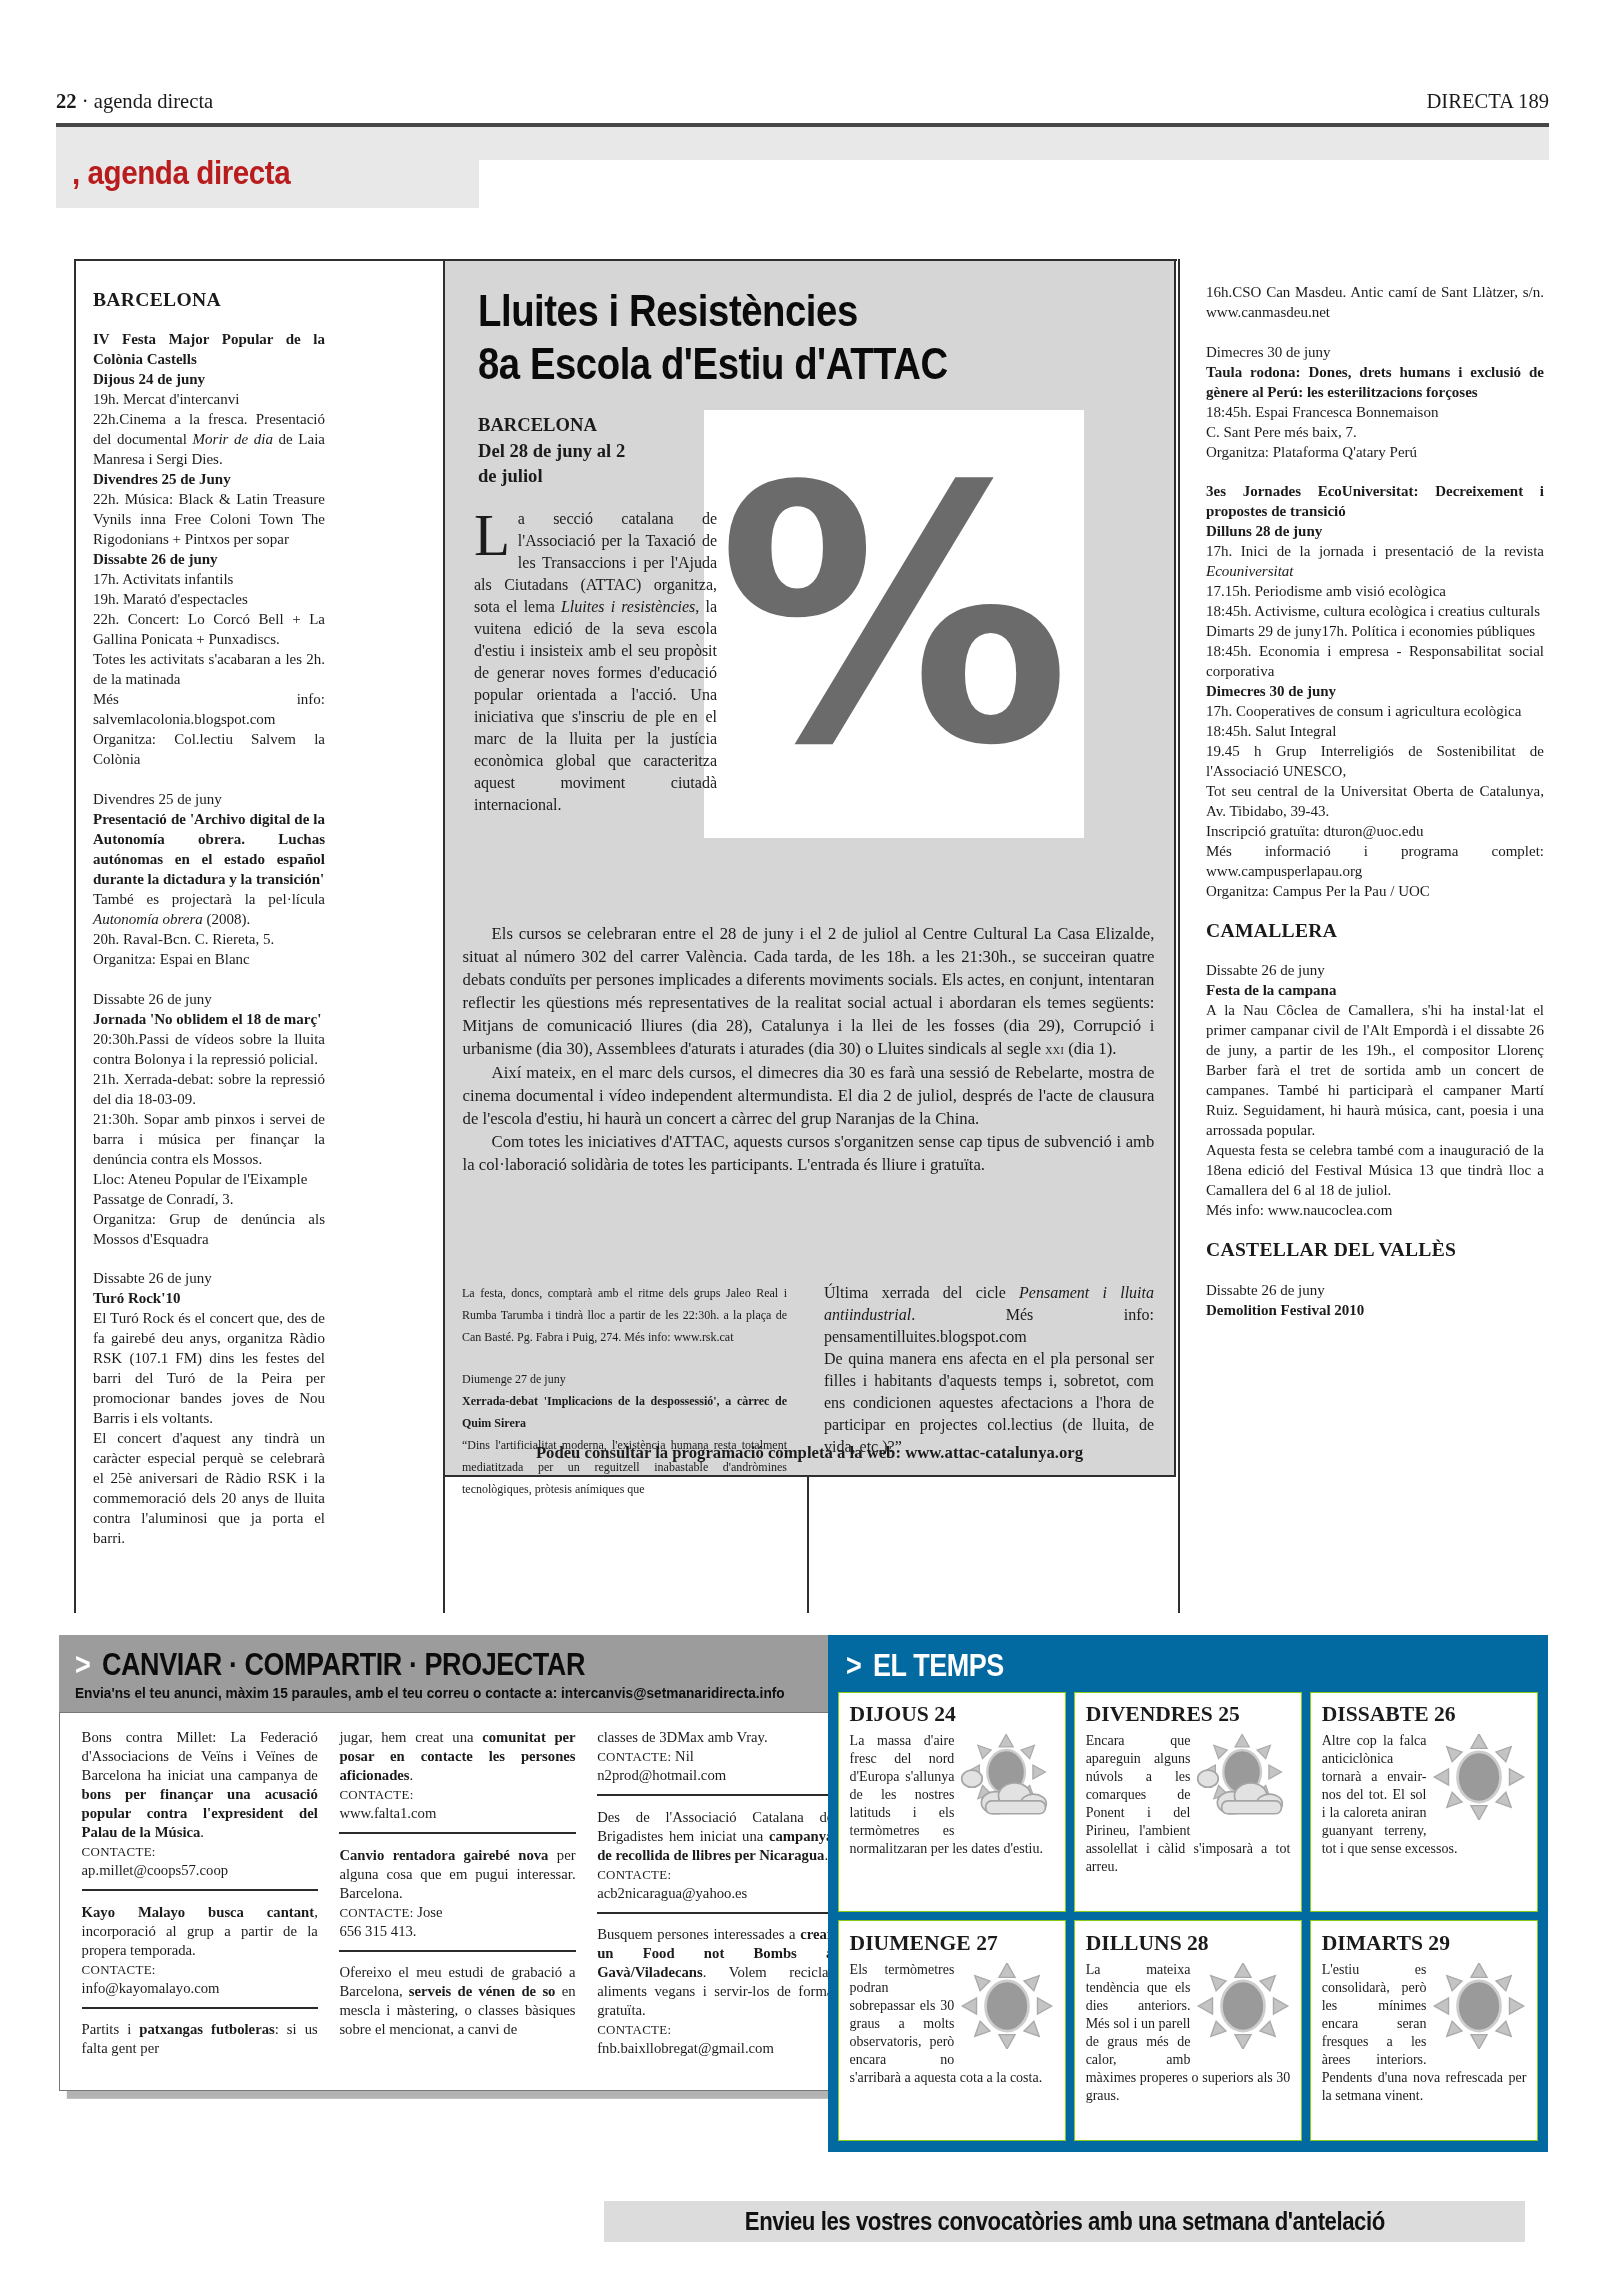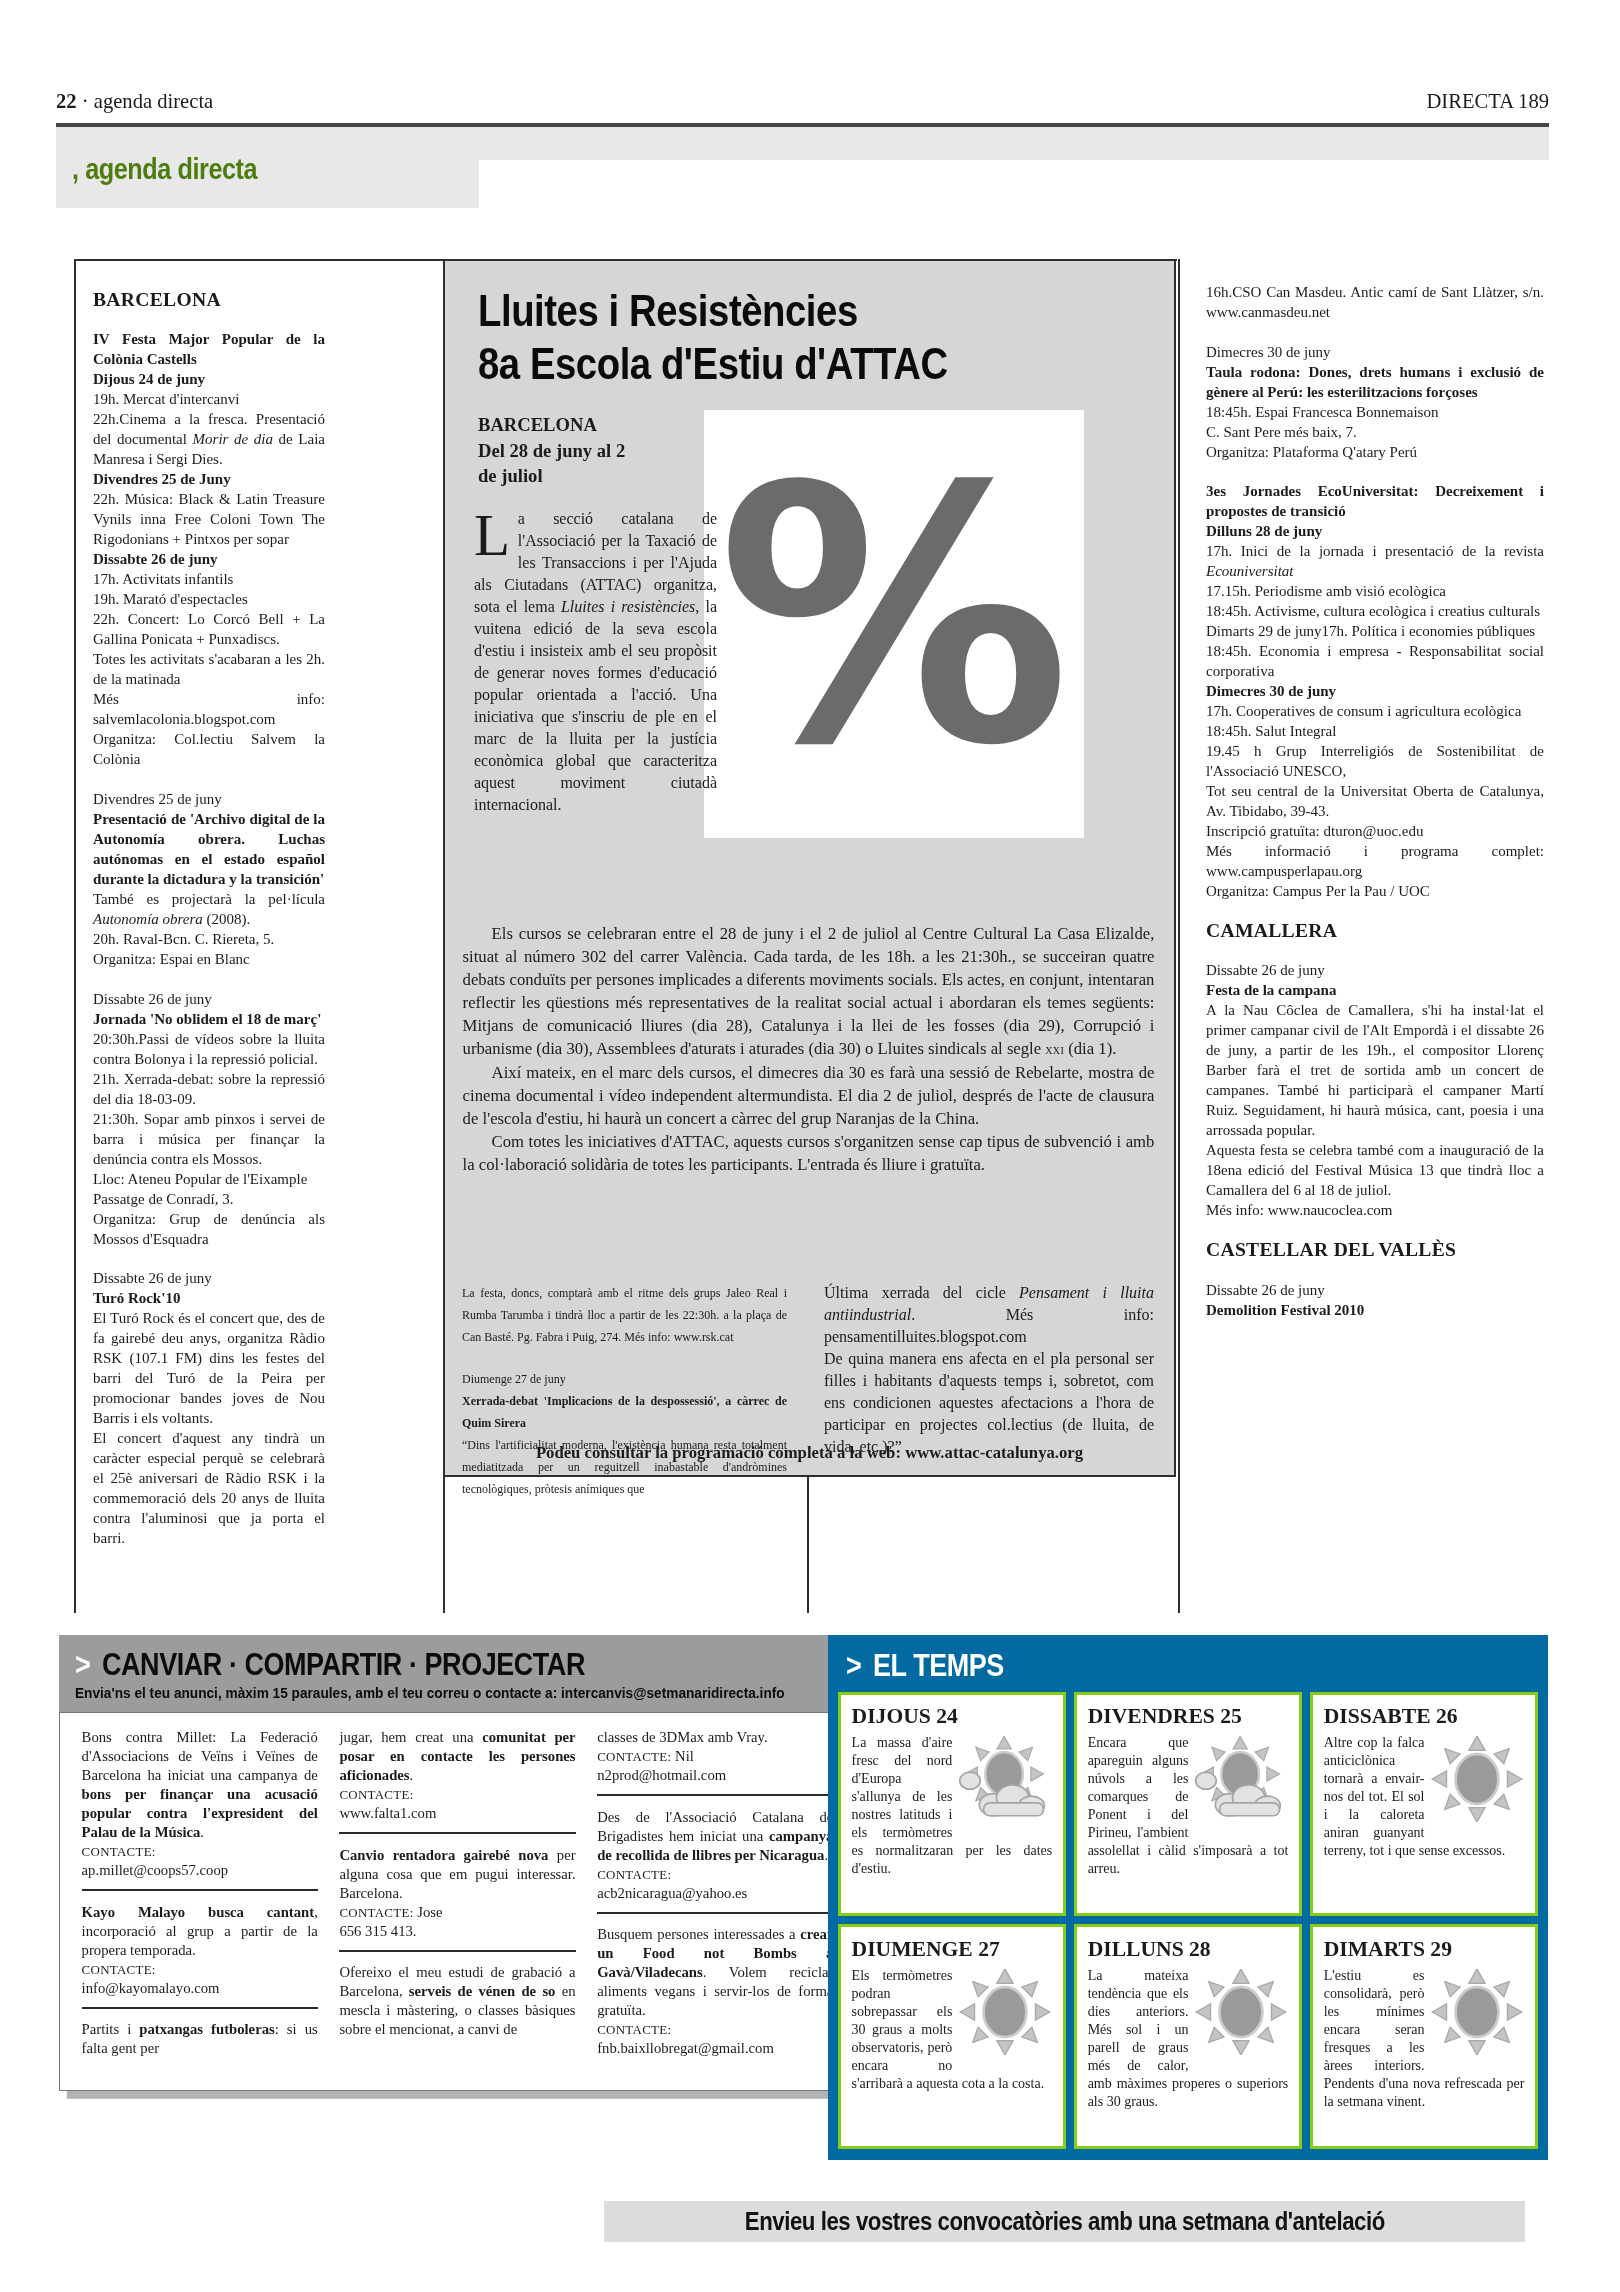--- a/index.html
+++ b/index.html
@@ -14,21 +14,21 @@
   .ln.city{font-size:19.6px;font-weight:bold;letter-spacing:0.3px;margin:7.8px 0 15.7px;text-align:left;}
   .block{margin:0 0 19.6px 0;}
   .cond{font-family:"Liberation Sans",sans-serif;font-weight:700;display:inline-block;
         white-space:nowrap;transform:scaleX(.87);transform-origin:0 60%;letter-spacing:-0.5px;}
   
   .folio{left:56px;top:90px;width:1493px;display:flex;justify-content:space-between;
          font-size:20.6px;}
   .rule-top{left:56px;top:123px;width:1493px;height:3.9px;background:#474747;}
   .band{left:56px;top:127px;width:1493px;height:33px;background:#e8e8e8;}
   .band-tab{left:56px;top:127px;width:423px;height:81px;background:#e8e8e8;}
-  .section-title{padding:25.5px 0 0 15.7px;font-size:29px;color:#4d7c0f;}
+  .section-title{padding:25.5px 0 0 15.7px;font-size:34px;color:#b91c1c;}
   
   .h-rule-main{left:74px;top:259px;width:1103px;height:2px;background:#2f2f2f;}
   .v-left{left:74px;top:259px;width:2px;height:1354px;background:#2f2f2f;}
   .v-mid1{left:443px;top:259px;width:2px;height:1354px;background:#2f2f2f;}
   .v-mid2{left:807px;top:1255px;width:2px;height:358px;background:#2f2f2f;}
   .v-mid3{left:1178px;top:259px;width:2px;height:1354px;background:#2f2f2f;}
   
   .left-col{left:93px;top:282px;width:232px;font-size:15px;line-height:20px;}
   .right-col{left:1206px;top:282px;width:338px;font-size:15px;line-height:20px;}
   .below-left{left:462px;top:1282px;width:325px;font-size:12px;line-height:22px;}
@@ -60,21 +60,21 @@
            display:flex;gap:21.6px;padding:15.7px 17.6px 19.6px 21.6px;min-height:348px;box-sizing:border-box;}
   .cls-col{flex:1;font-size:14.7px;line-height:19px;}
   .cls-col .block{margin:0 0 11.8px 0;}
   .adrule{border-top:2px solid #2b2b2b;margin:8.8px 0 0 0;}
   
   .wx-wrap{left:828px;top:1635px;width:720px;background:#0369a1;padding-bottom:11.8px;box-sizing:border-box;}
   .wx-header{padding:11.8px 0 7.8px 17.6px;}
   .wx-title{font-size:31px;color:#fff;line-height:37px;}
   .wx-title .arrow{color:#fff;margin-right:9.8px;}
   .wx-grid{display:grid;grid-template-columns:repeat(3,1fr);gap:7.8px;padding:0 9.8px;}
-  .wcell{background:#fff;border:3px solid #84cc16;min-height:201px;padding:7.8px 10.8px 9.8px;}
+  .wcell{background:#fff;border:1px solid #84cc16;min-height:201px;padding:7.8px 10.8px 9.8px;}
   .wname{font-weight:bold;font-size:21.6px;margin:2px 0 4.9px;}
   .wbody{font-size:14px;line-height:18px;text-align:justify;}
   .wicon{float:right;width:94px;height:86px;margin:2px 0 3.9px 5.9px;}
   .wicon svg{width:100%;height:100%;}
   
   .footer-bar{left:604px;top:2201px;width:921px;height:41px;background:#dcdcdc;
               display:flex;align-items:center;justify-content:center;}
   .footer-note{font-size:25.5px;color:#111;transform-origin:50% 50%;}
 </style>
 </head>

